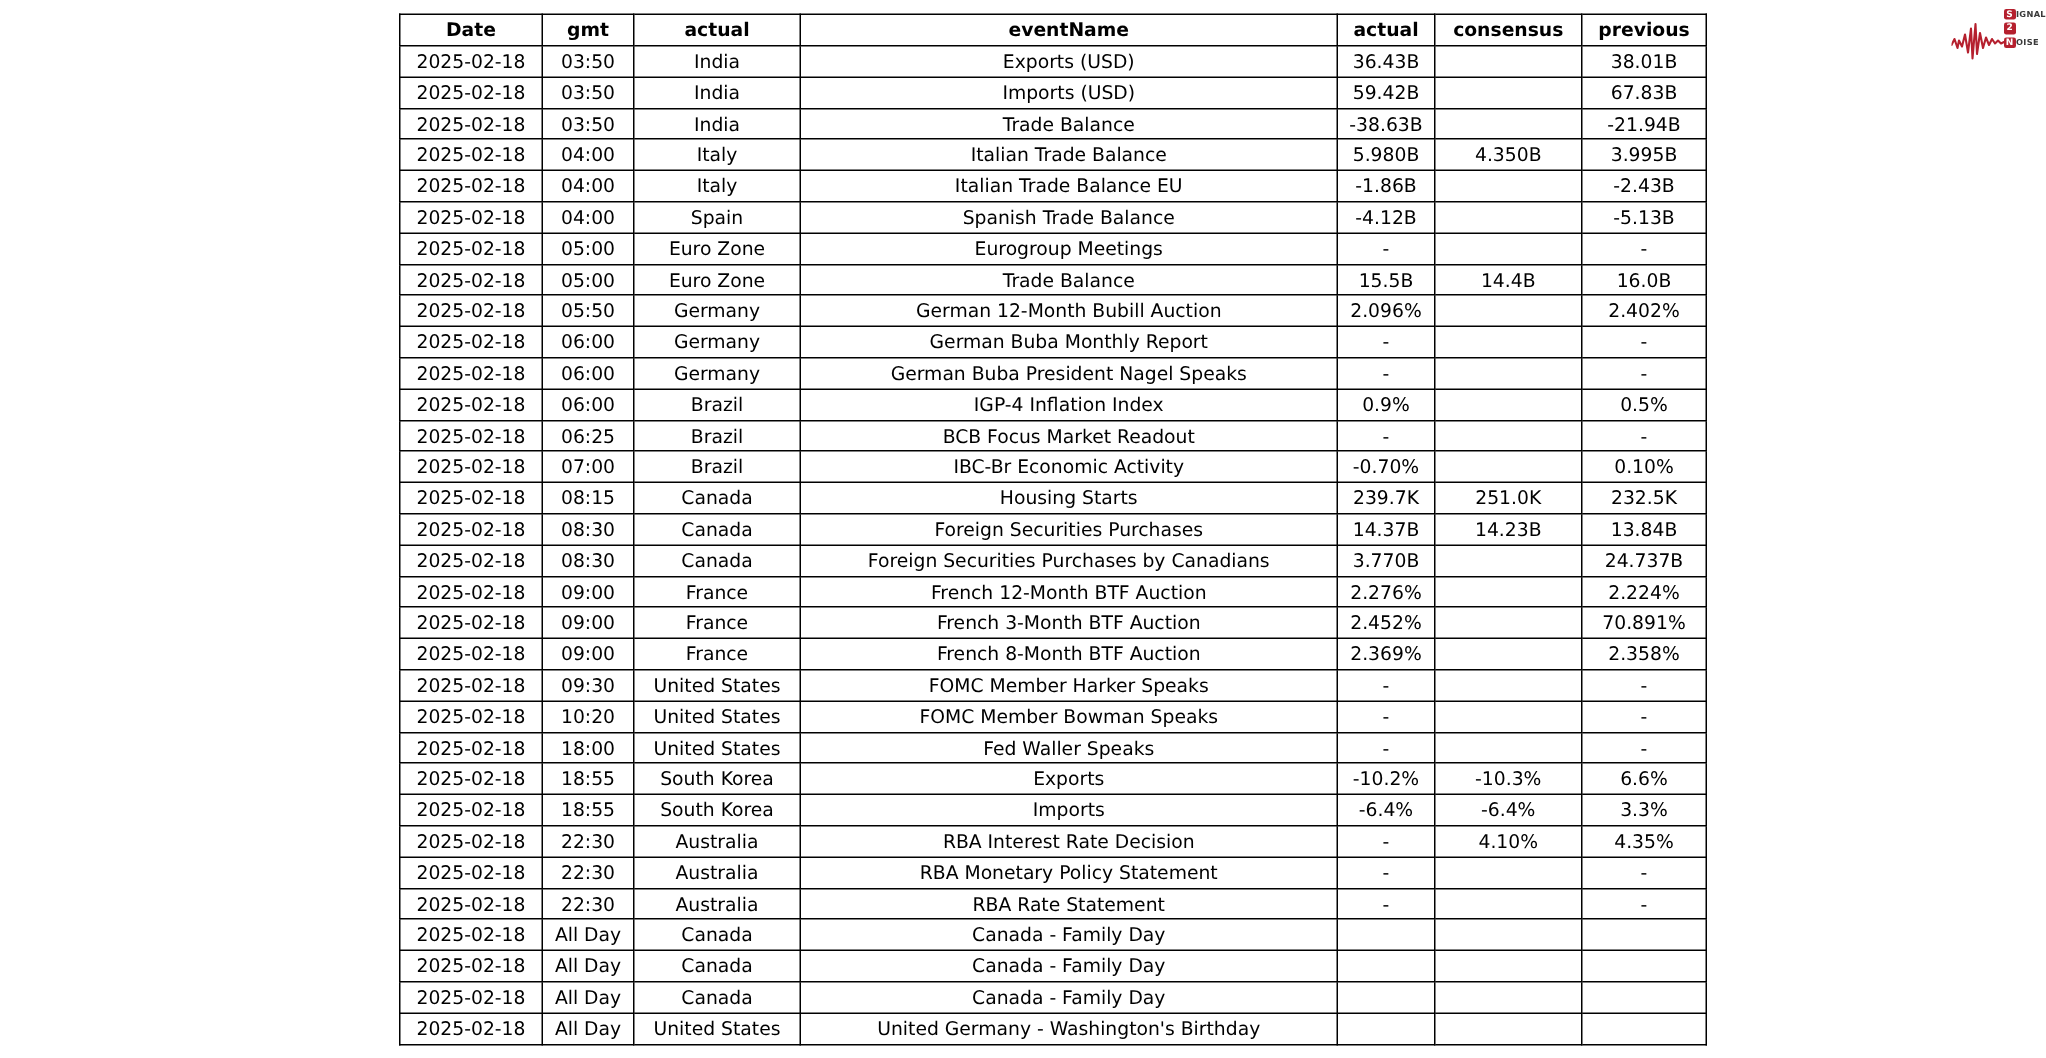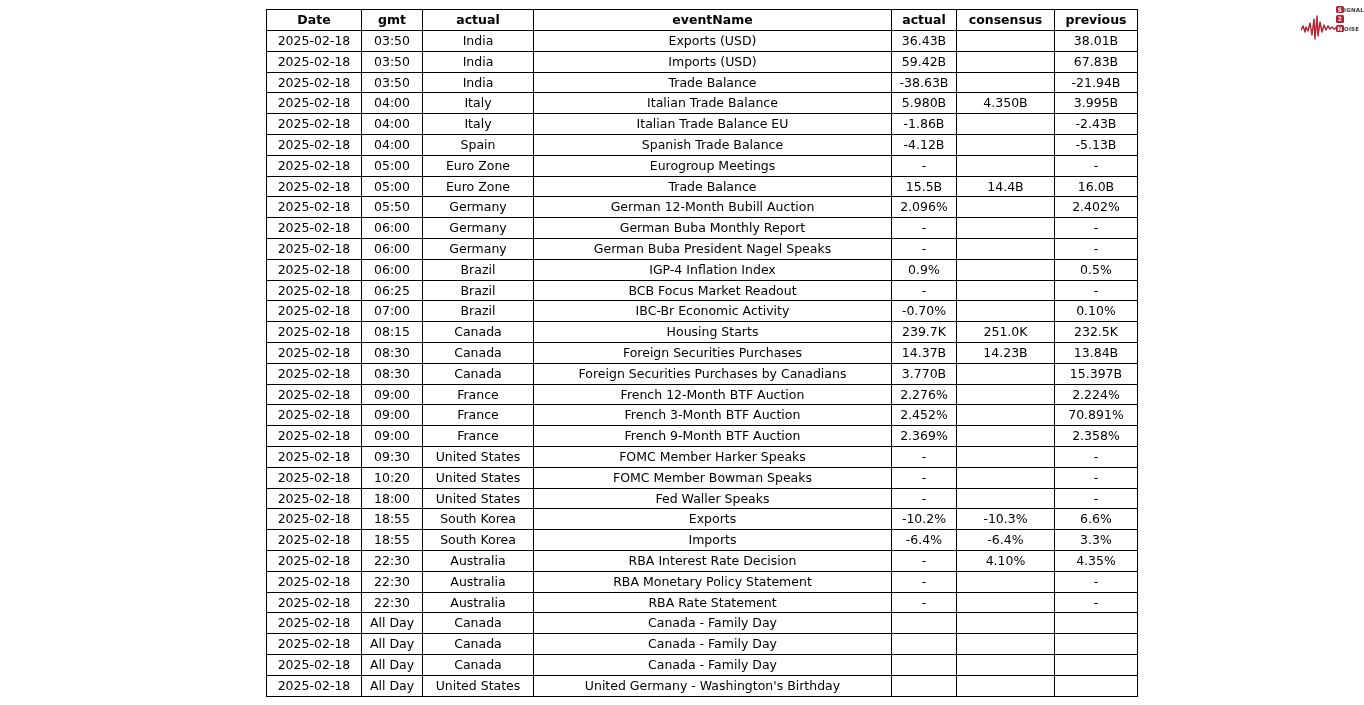--- a/index.html
+++ b/index.html
@@ -257,21 +257,21 @@
           <td>14.23B</td>
           <td>13.84B</td>
         </tr>
         <tr>
           <td>2025-02-18</td>
           <td>08:30</td>
           <td>Canada</td>
           <td>Foreign Securities Purchases by Canadians</td>
           <td>3.770B</td>
           <td></td>
-          <td>15.397B</td>
+          <td>24.737B</td>
         </tr>
         <tr>
           <td>2025-02-18</td>
           <td>09:00</td>
           <td>France</td>
           <td>French 12-Month BTF Auction</td>
           <td>2.276%</td>
           <td></td>
           <td>2.224%</td>
         </tr>
@@ -281,21 +281,21 @@
           <td>France</td>
           <td>French 3-Month BTF Auction</td>
           <td>2.452%</td>
           <td></td>
           <td>70.891%</td>
         </tr>
         <tr>
           <td>2025-02-18</td>
           <td>09:00</td>
           <td>France</td>
-          <td>French 9-Month BTF Auction</td>
+          <td>French 8-Month BTF Auction</td>
           <td>2.369%</td>
           <td></td>
           <td>2.358%</td>
         </tr>
         <tr>
           <td>2025-02-18</td>
           <td>09:30</td>
           <td>United States</td>
           <td>FOMC Member Harker Speaks</td>
           <td>-</td>

